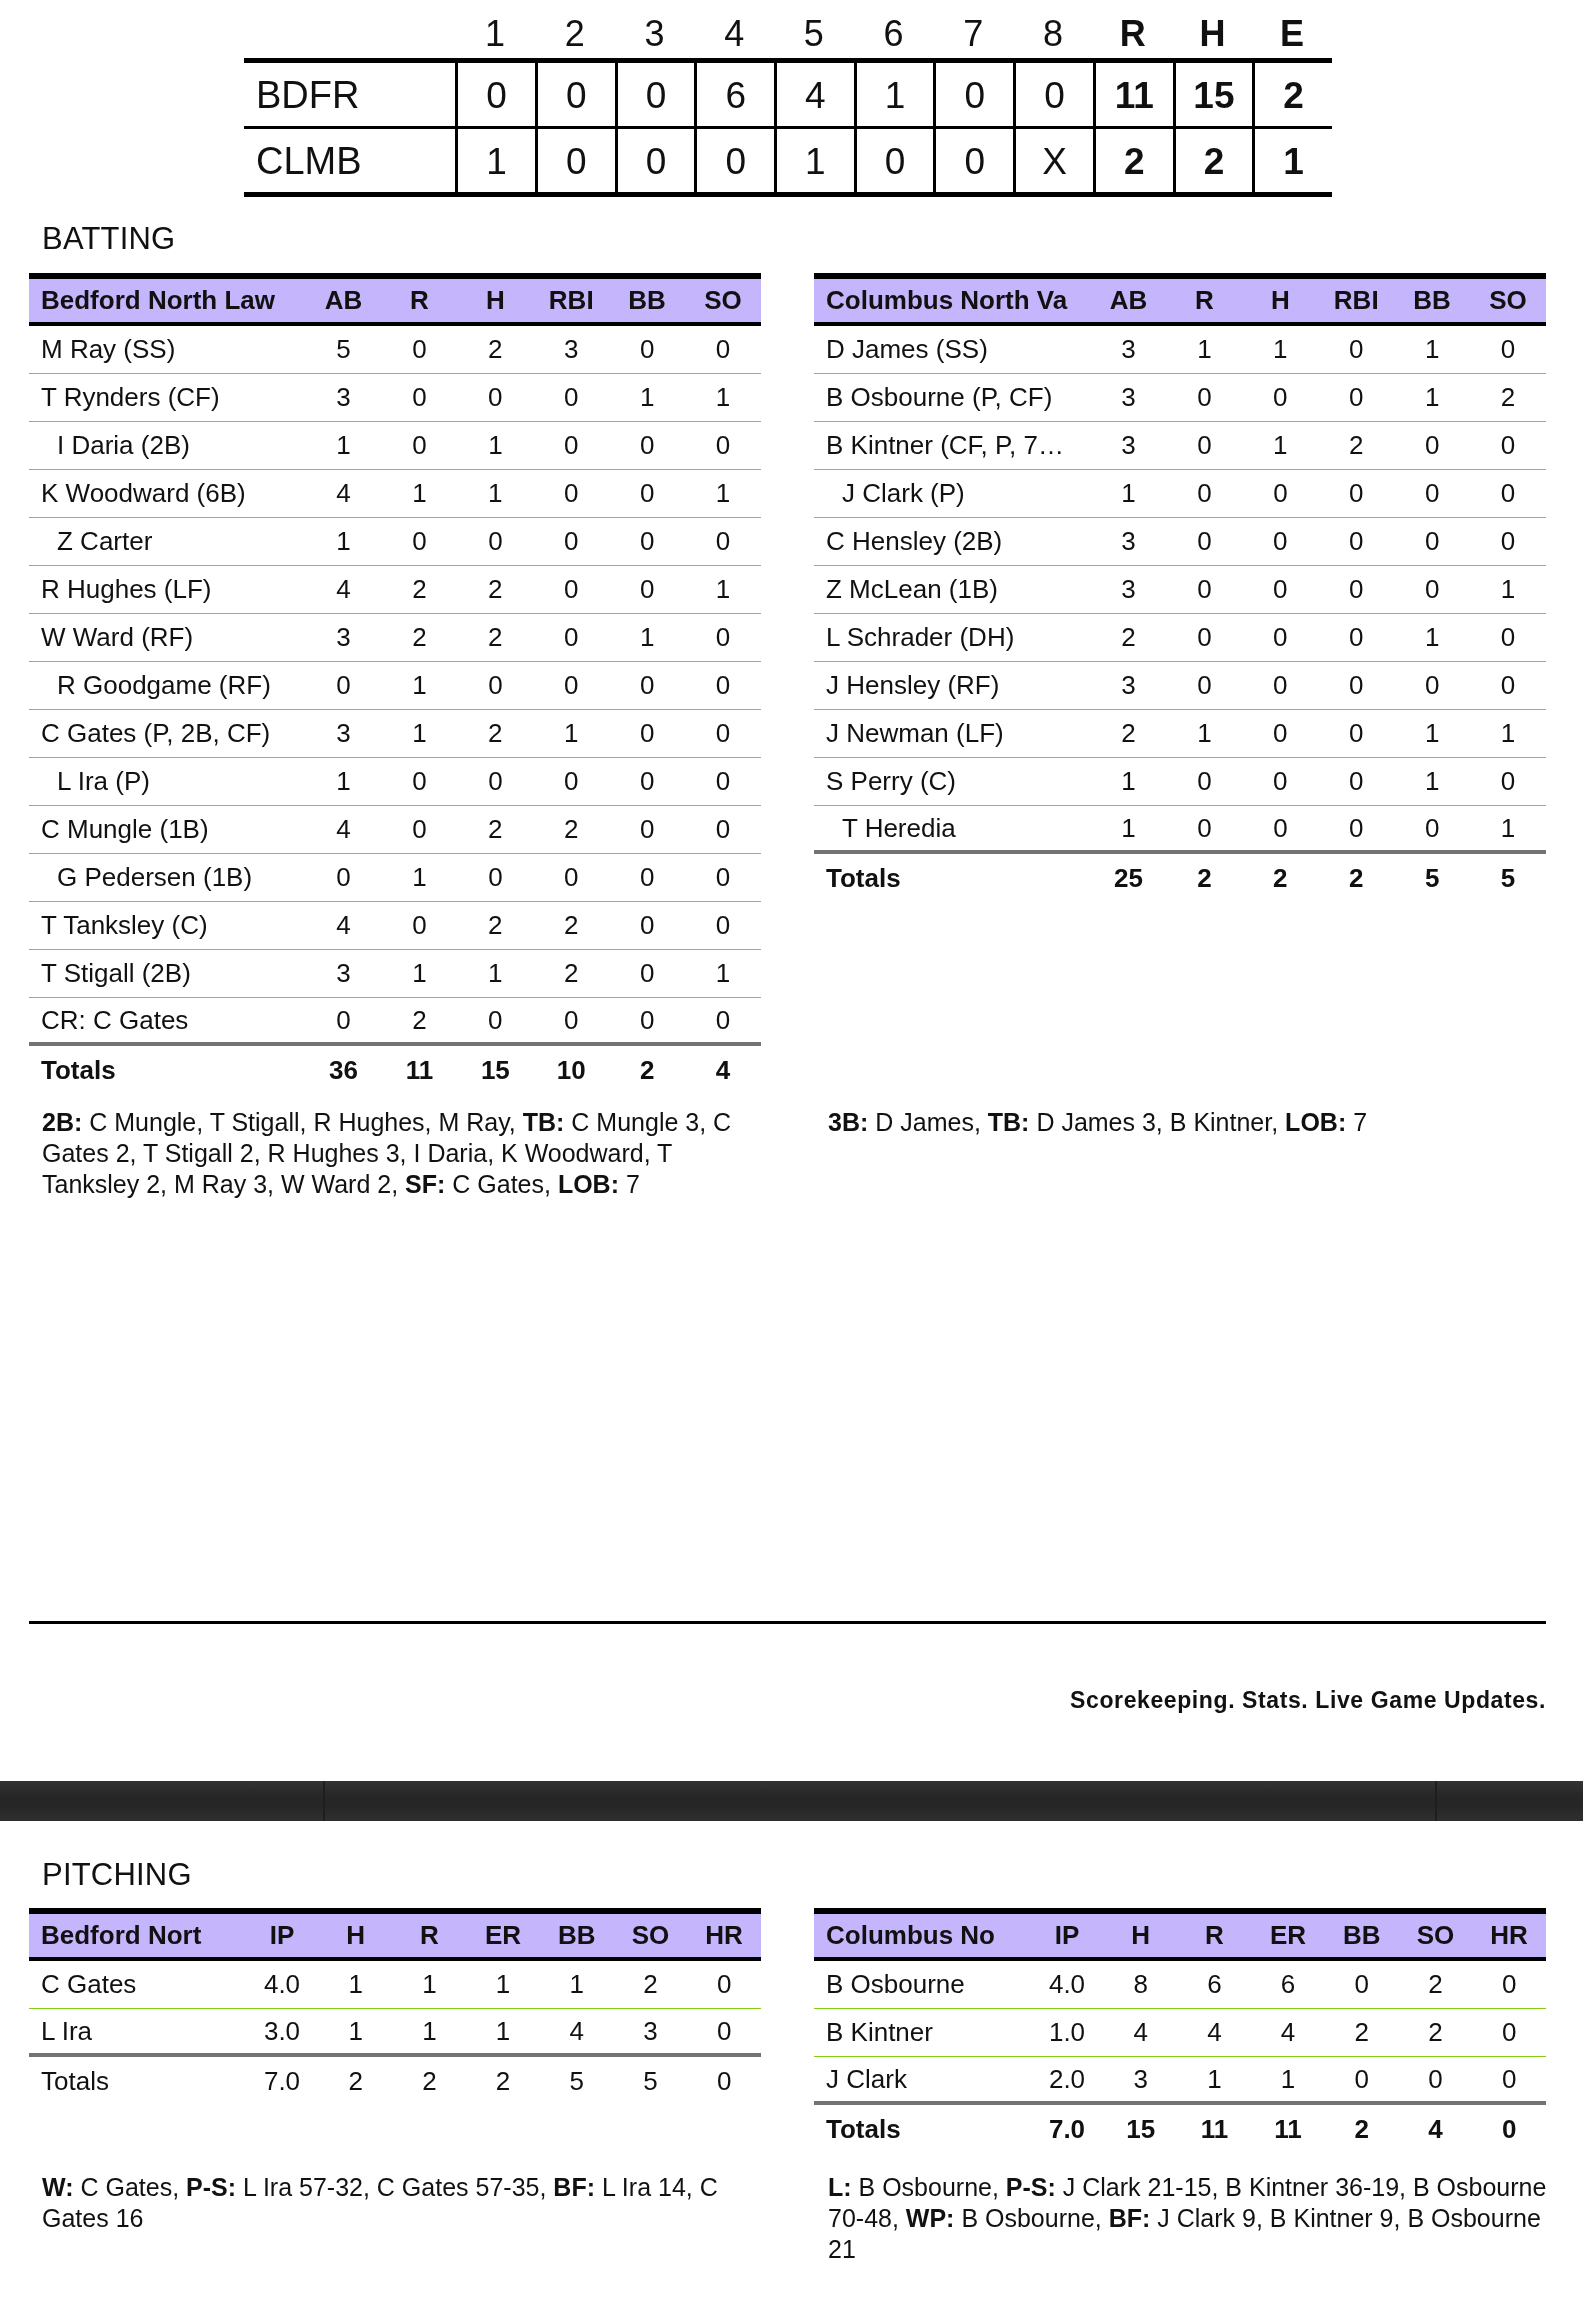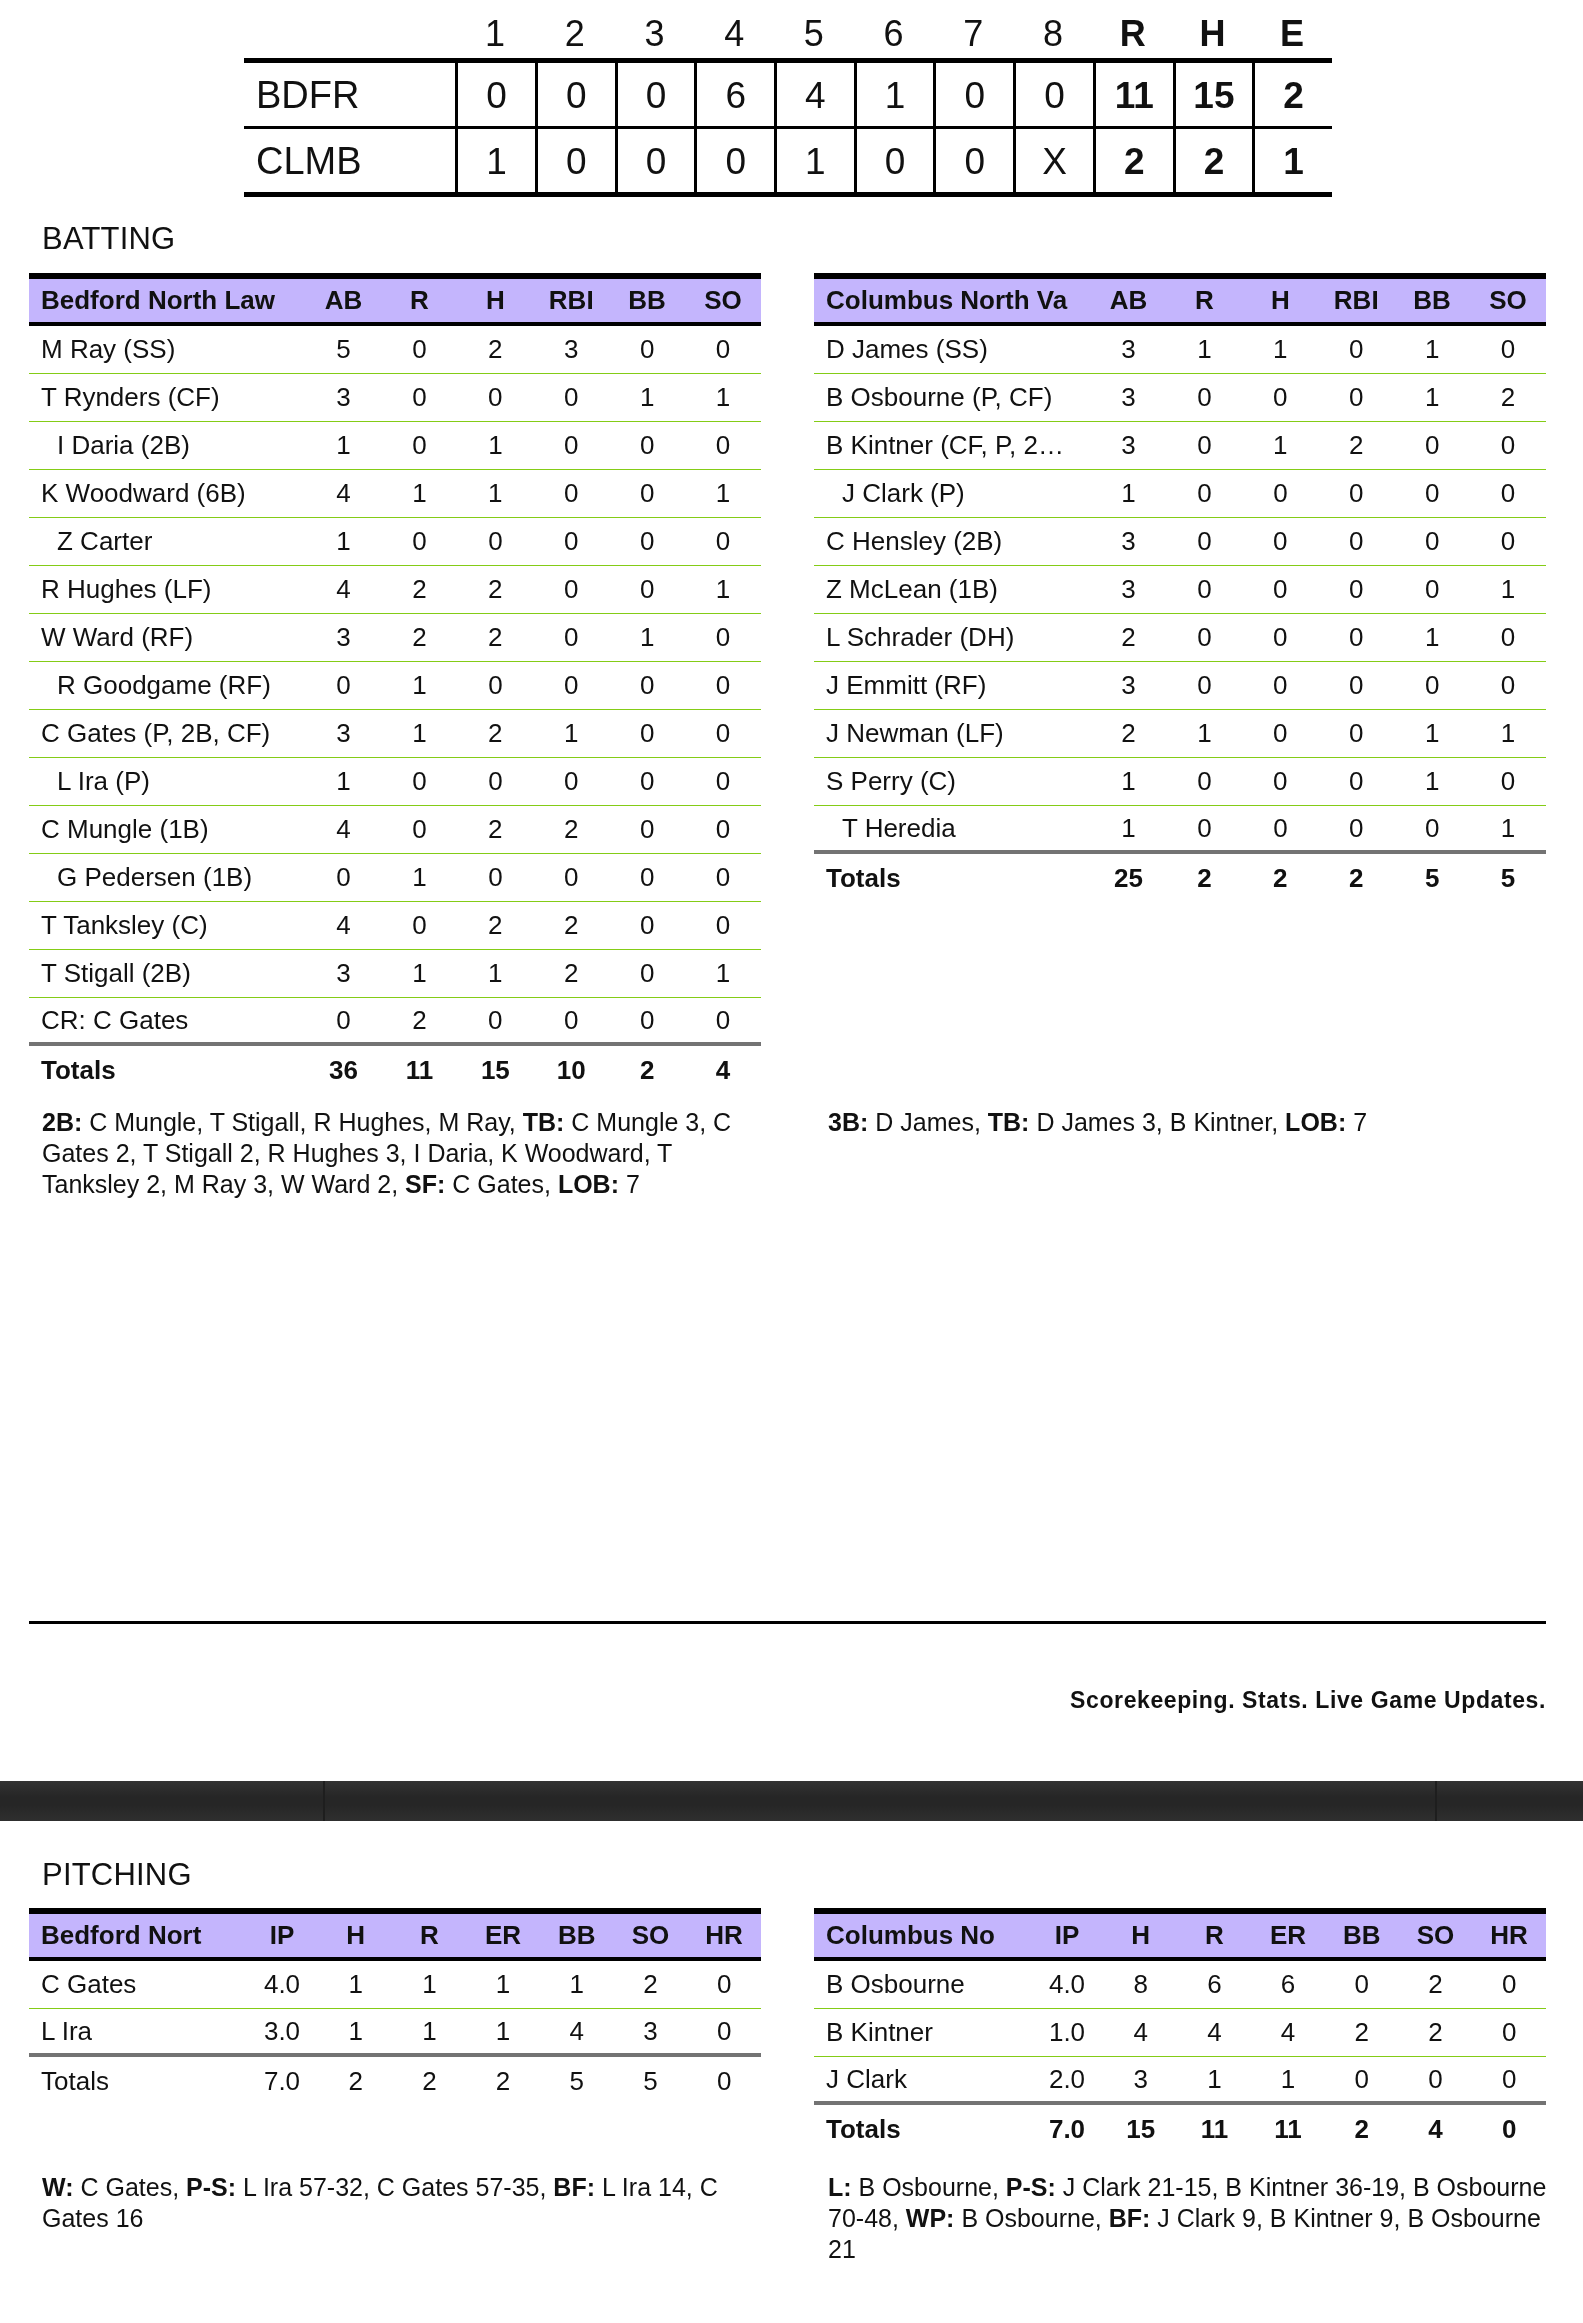--- a/index.html
+++ b/index.html
@@ -279,21 +279,21 @@
     <div class="st-row">
       <div class="name">B Osbourne (P, CF)</div>
       <div class="num">3</div>
       <div class="num">0</div>
       <div class="num">0</div>
       <div class="num">0</div>
       <div class="num">1</div>
       <div class="num">2</div>
     </div>
     <div class="st-row">
-      <div class="name">B Kintner (CF, P, 2…</div>
+      <div class="name">B Kintner (CF, P, 7…</div>
       <div class="num">3</div>
       <div class="num">0</div>
       <div class="num">1</div>
       <div class="num">2</div>
       <div class="num">0</div>
       <div class="num">0</div>
     </div>
     <div class="st-row">
       <div class="name sub">J Clark (P)</div>
       <div class="num">1</div>
@@ -324,21 +324,21 @@
     <div class="st-row">
       <div class="name">L Schrader (DH)</div>
       <div class="num">2</div>
       <div class="num">0</div>
       <div class="num">0</div>
       <div class="num">0</div>
       <div class="num">1</div>
       <div class="num">0</div>
     </div>
     <div class="st-row">
-      <div class="name">J Emmitt (RF)</div>
+      <div class="name">J Hensley (RF)</div>
       <div class="num">3</div>
       <div class="num">0</div>
       <div class="num">0</div>
       <div class="num">0</div>
       <div class="num">0</div>
       <div class="num">0</div>
     </div>
     <div class="st-row">
       <div class="name">J Newman (LF)</div>
       <div class="num">2</div>

